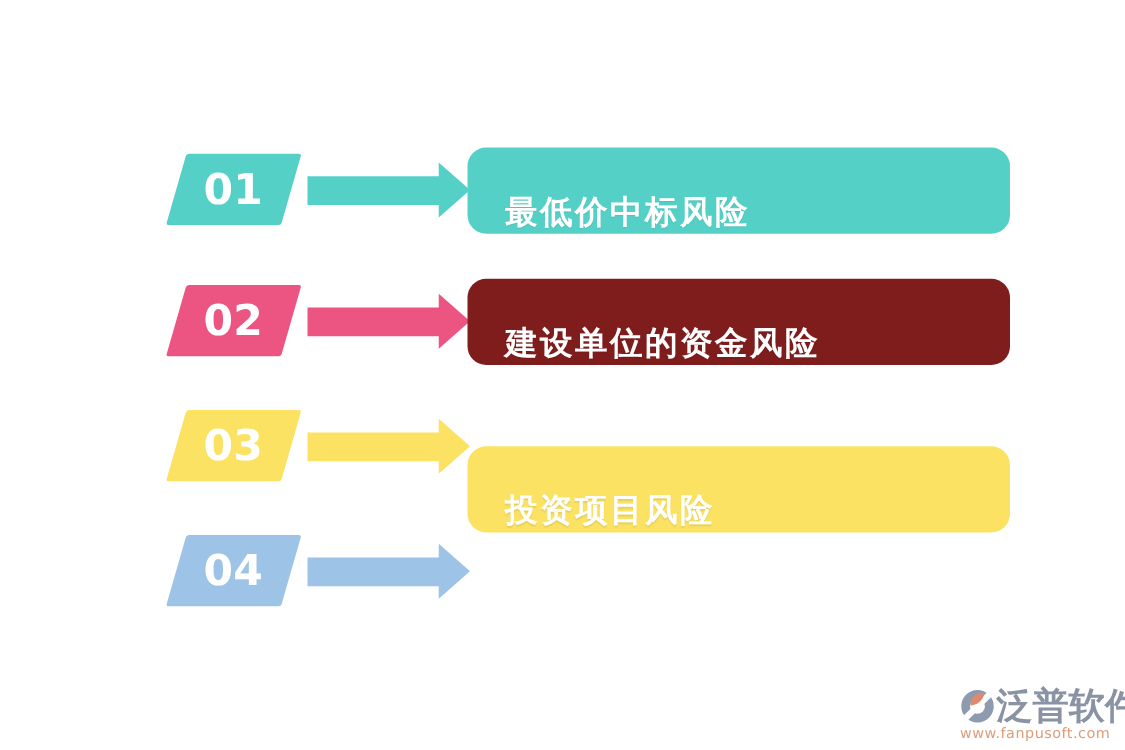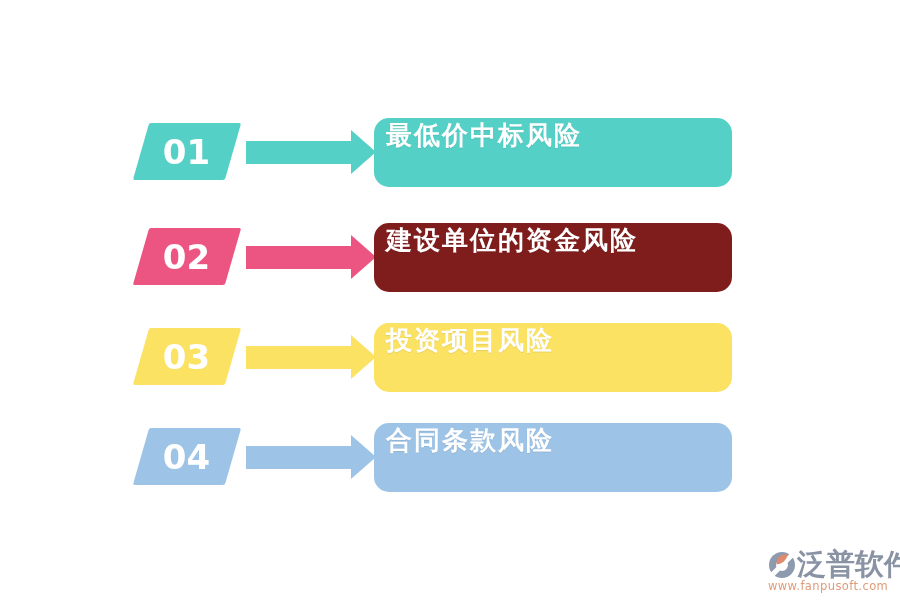--- a/index.html
+++ b/index.html
@@ -37,24 +37,24 @@
   .head {
     position: absolute; left: 351px; top: 12px;
     width: 0; height: 0;
     border-top: 22px solid transparent;
     border-bottom: 22px solid transparent;
     border-left: 25px solid #000;
   }
 
   .pill {
     position: absolute; left: 374px; top: 0;
-    width: 358px; height: 69px;
+    width: 434px; height: 69px;
     border-radius: 15px;
-    display: flex; align-items: flex-start;
-    padding-left: 12px; box-sizing: border-box;
+    display: flex; align-items: flex-end;
+    padding-left: 30px; box-sizing: border-box;
   }
   .pill .label {
     font-size: 26px; font-weight: bold; color: #ffffff;
     letter-spacing: 2px;
     text-shadow: 0 1px 1px rgba(0,0,0,0.08);
     white-space: nowrap;
   }
 
   .footer {
     position: absolute; left: 768px; top: 549px;
@@ -99,34 +99,31 @@
       <span class="label">建设单位的资金风险</span>
     </div>
   </div>
 
   <div class="row row3">
     <div class="badge" style="background-color: rgb(251, 226, 99);">
       <span class="num">03</span>
     </div>
     <div class="shaft" style="background-color: rgb(251, 226, 99);"></div>
     <div class="head" style="border-left-color: rgb(251, 226, 99);"></div>
-    <div class="pill" style="background-color: rgb(251, 226, 99);">
+    <div class="pill" style="background-color: rgb(251, 226, 99); margin-top: 34px;">
       <span class="label">投资项目风险</span>
     </div>
   </div>
 
   <div class="row row4">
     <div class="badge" style="background-color: rgb(157, 195, 230);">
       <span class="num">04</span>
     </div>
     <div class="shaft" style="background-color: rgb(157, 195, 230);"></div>
     <div class="head" style="border-left-color: rgb(157, 195, 230);"></div>
-    <div class="pill" style="background-color: rgb(157, 195, 230);">
-      <span class="label">合同条款风险</span>
-    </div>
   </div>
 
   <div class="footer">
     <div class="brand-line">
       <svg class="logo" viewBox="0 0 28 28" xmlns="http://www.w3.org/2000/svg">
         <path fill-rule="evenodd" d="M14,1 a13,13 0 1,0 0.001,26 a13,13 0 1,0 -0.001,-26 z
                  M14,8 a6,6 0 1,1 -0.001,12 a6,6 0 1,1 0.001,-12 z" fill="#8E9AAE"></path>
         <rect x="-4" y="11.5" width="36" height="5" fill="#ffffff" transform="rotate(-45 14 14)"></rect>
         <path d="M8.5,13.5 C8,6.5 12.5,2.8 19.8,3.2 C18.2,9.6 14.6,12.6 8.5,13.5 Z" fill="#DF8A6C"></path>
       </svg>

